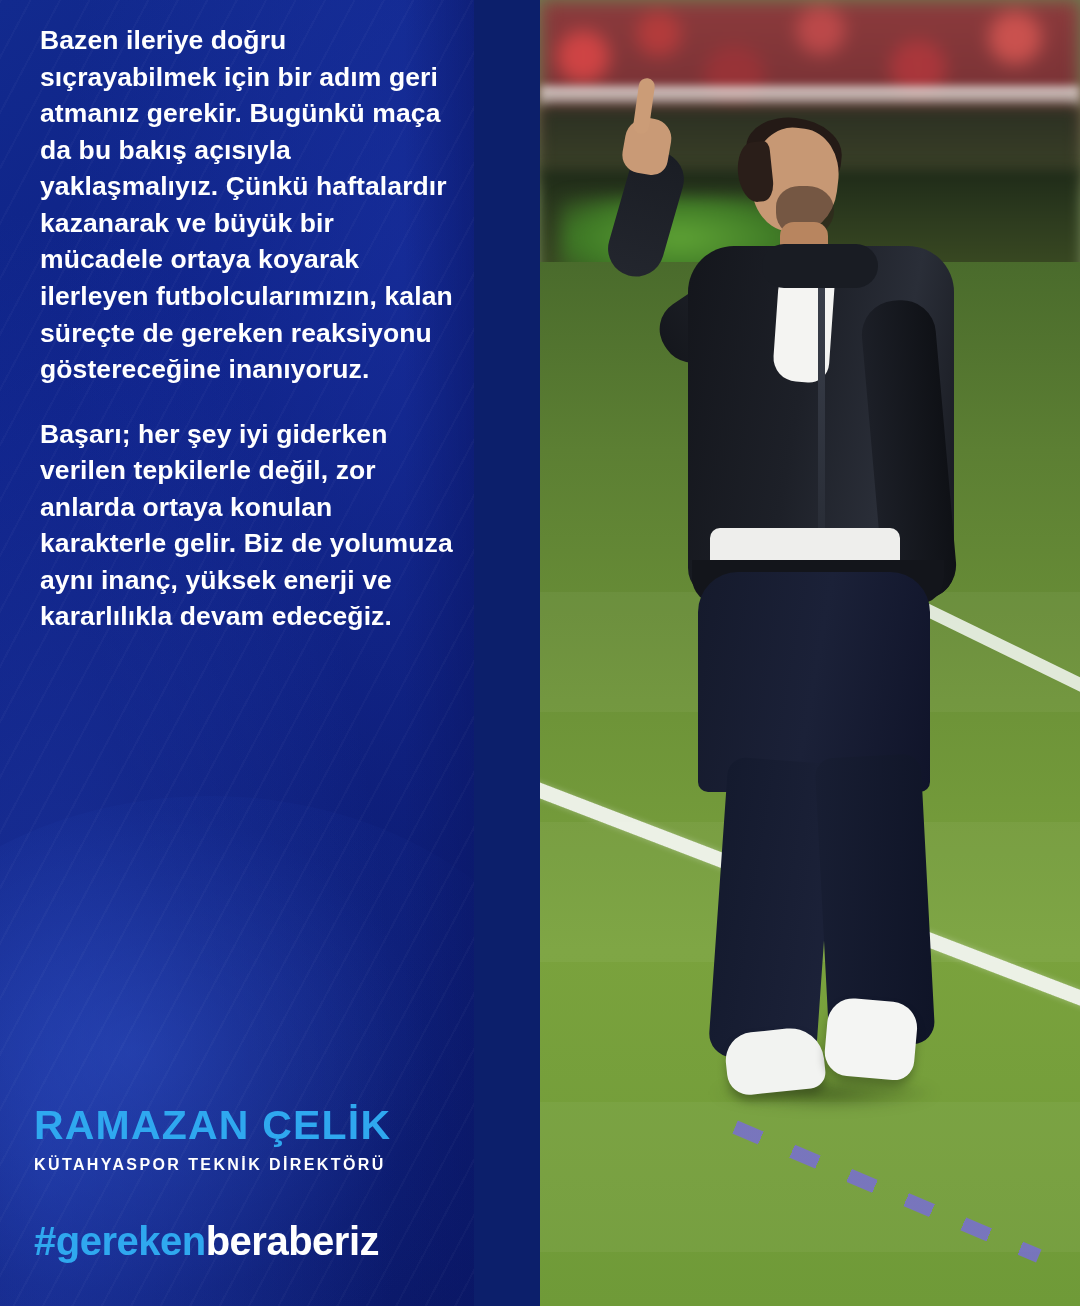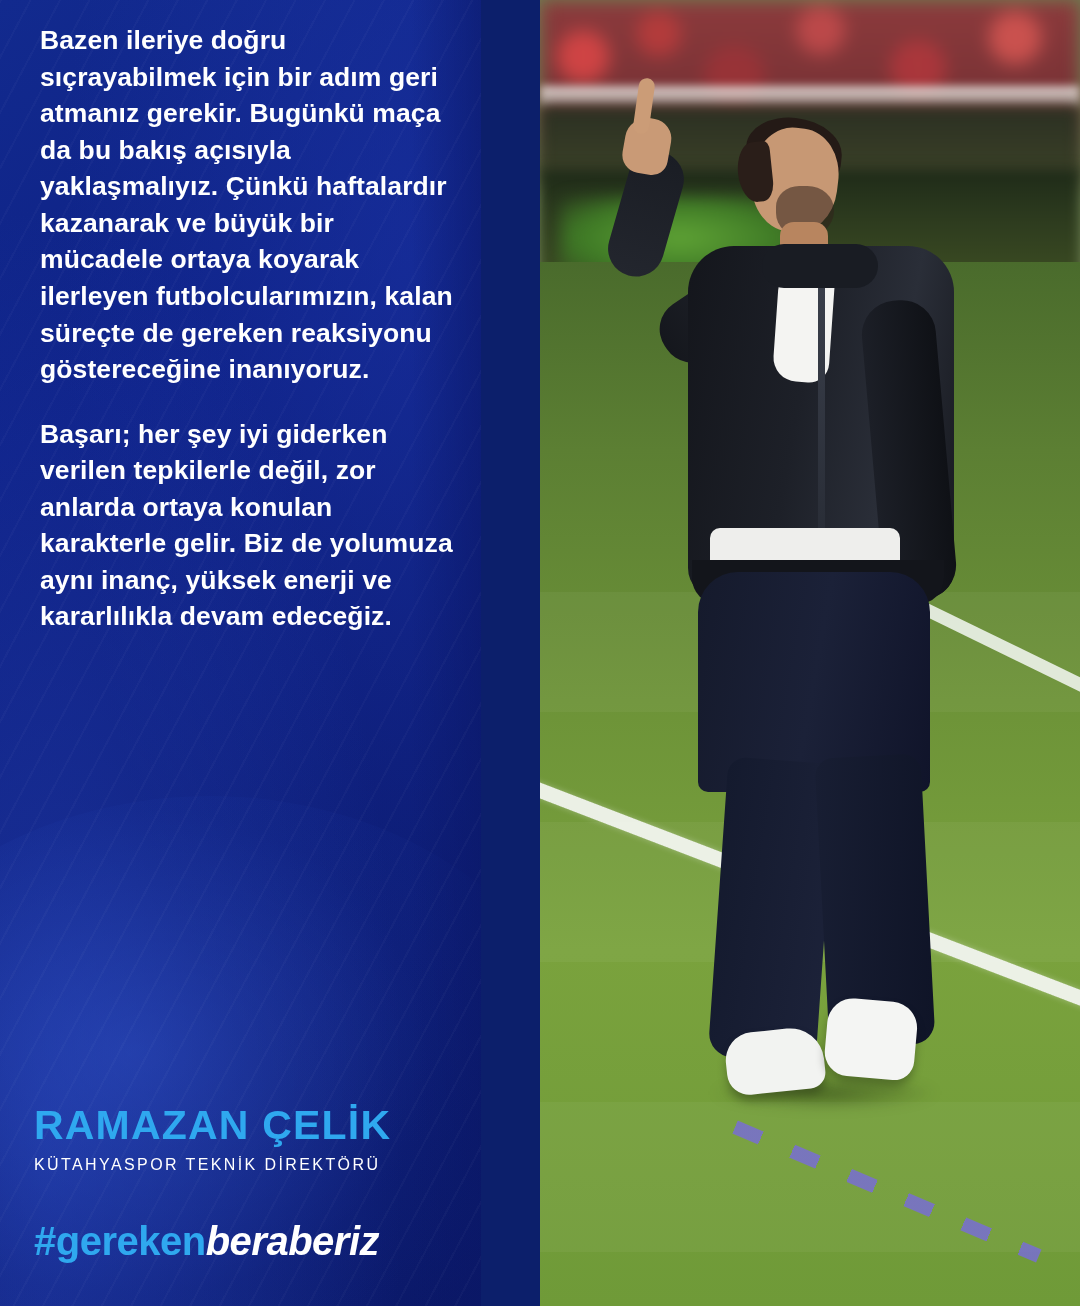--- a/index.html
+++ b/index.html
@@ -318,21 +318,20 @@
   .panel {
     position: absolute;
     top: 0; left: 0;
     width: 474px;
     height: 1306px;
     background:
       radial-gradient(ellipse at 10% 88%, rgba(40,70,190,0.55) 0%, rgba(15,30,110,0) 58%),
       radial-gradient(ellipse at 85% 20%, rgba(30,55,170,0.45) 0%, rgba(10,25,100,0) 60%),
       linear-gradient(155deg, #122a8e 0%, #0e2186 30%, #0b1a72 62%, #0a1766 100%);
     overflow: hidden;
-    padding-left: 7px;
   }
   .panel::after {
     content: "";
     position: absolute;
     inset: 0;
     background:
       repeating-linear-gradient(118deg,
         rgba(255,255,255,0.035) 0 2px,
         rgba(255,255,255,0) 2px 26px);
     opacity: 0.7;
@@ -384,38 +383,38 @@
     font-size: 41px;
     font-weight: 800;
     letter-spacing: 1.2px;
     line-height: 1;
     margin: 12px 0 10px 0;
     text-transform: uppercase;
   }
   .sig-role {
     color: #ffffff;
     font-size: 16px;
-    font-weight: 400;
+    font-weight: 700;
     letter-spacing: 2.4px;
     margin: 0;
     text-transform: uppercase;
   }
 
   .hashtag {
     position: absolute;
     left: 34px;
     bottom: 42px;
     z-index: 3;
     font-size: 40px;
     letter-spacing: -0.5px;
     white-space: nowrap;
   }
   .hash-sym { color: #2fa8ef; font-weight: 800; }
   .hash-a { color: #2fa8ef; font-weight: 800; }
-  .hash-b { color: #ffffff; font-weight: 800; font-style: italic; }
+  .hash-b { color: #ffffff; font-weight: 800; }
 </style>
 </head>
 <body>
 
 <div class="poster">
 
   <div class="photo">
     <div class="crowd"></div>
     <div class="crowd-rail"></div>
     <div class="crowd-dark"></div>

